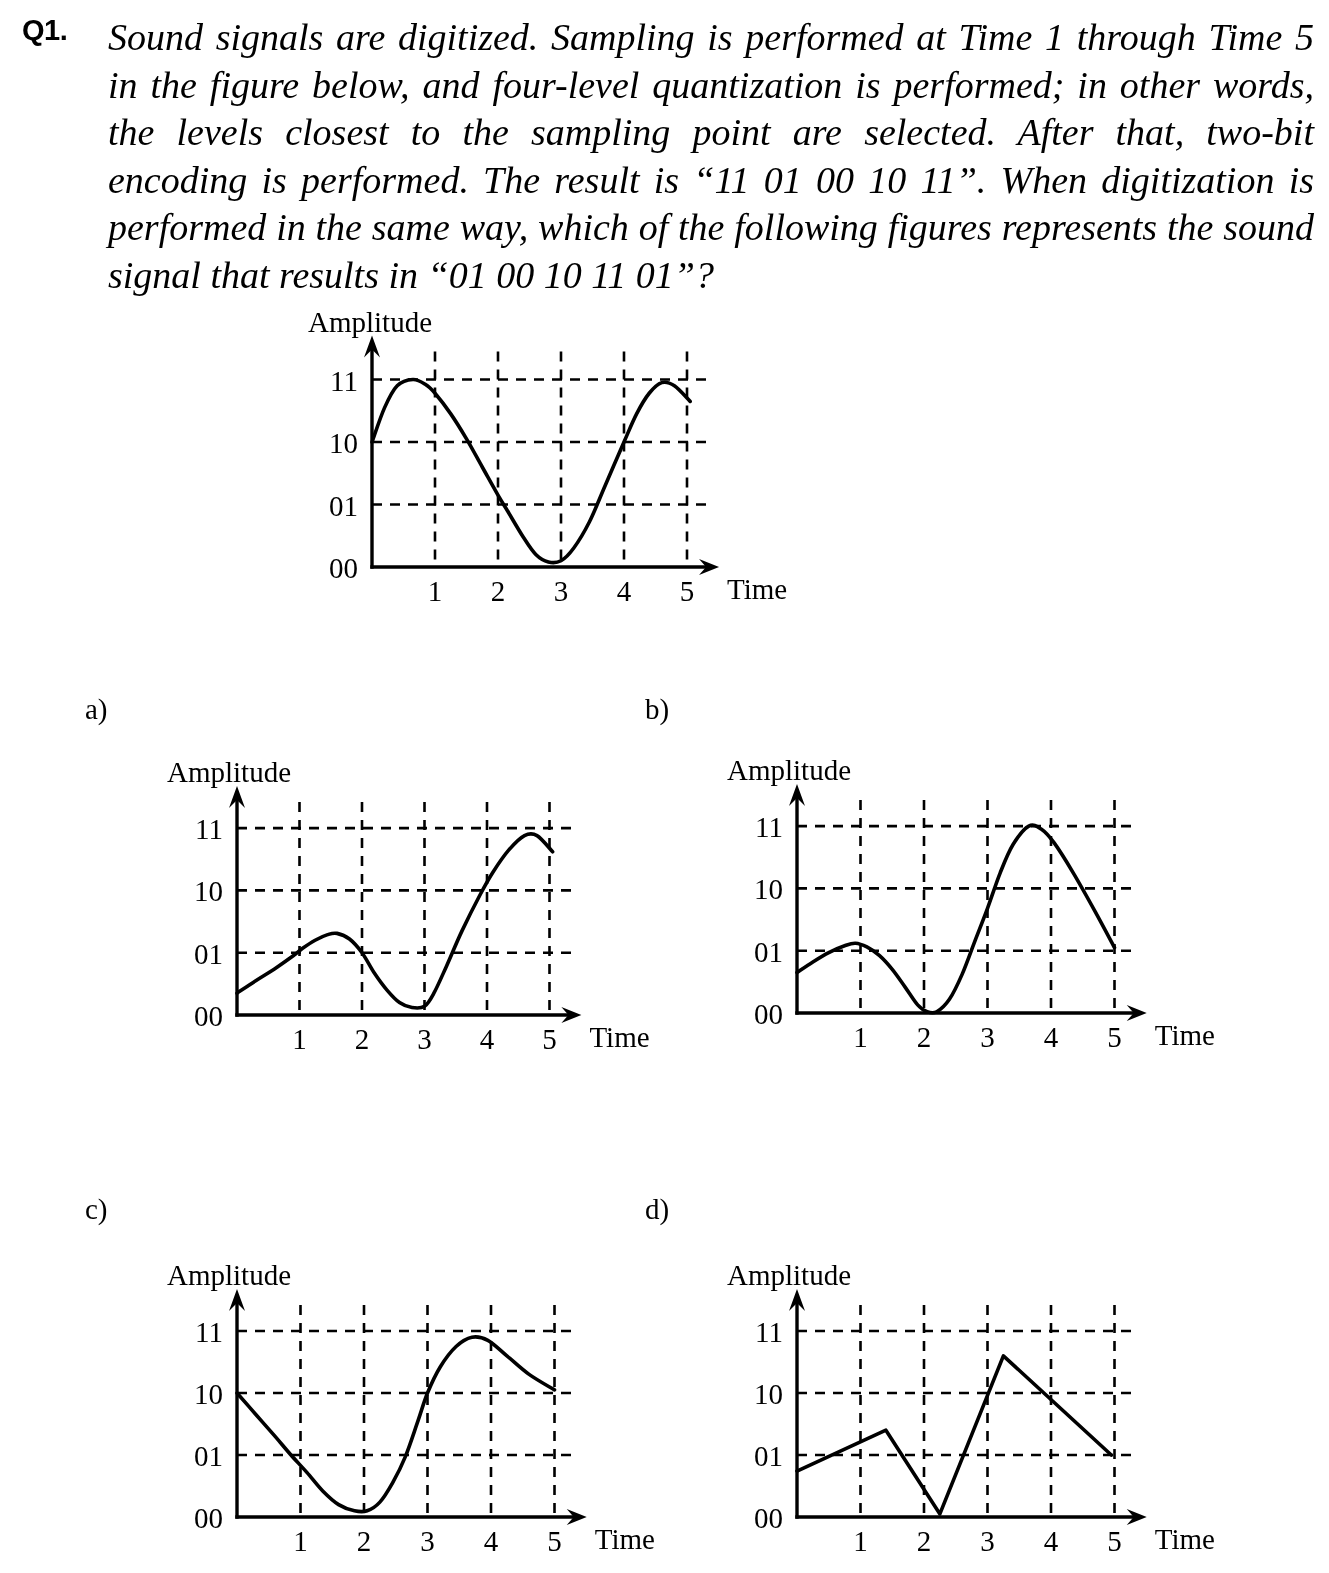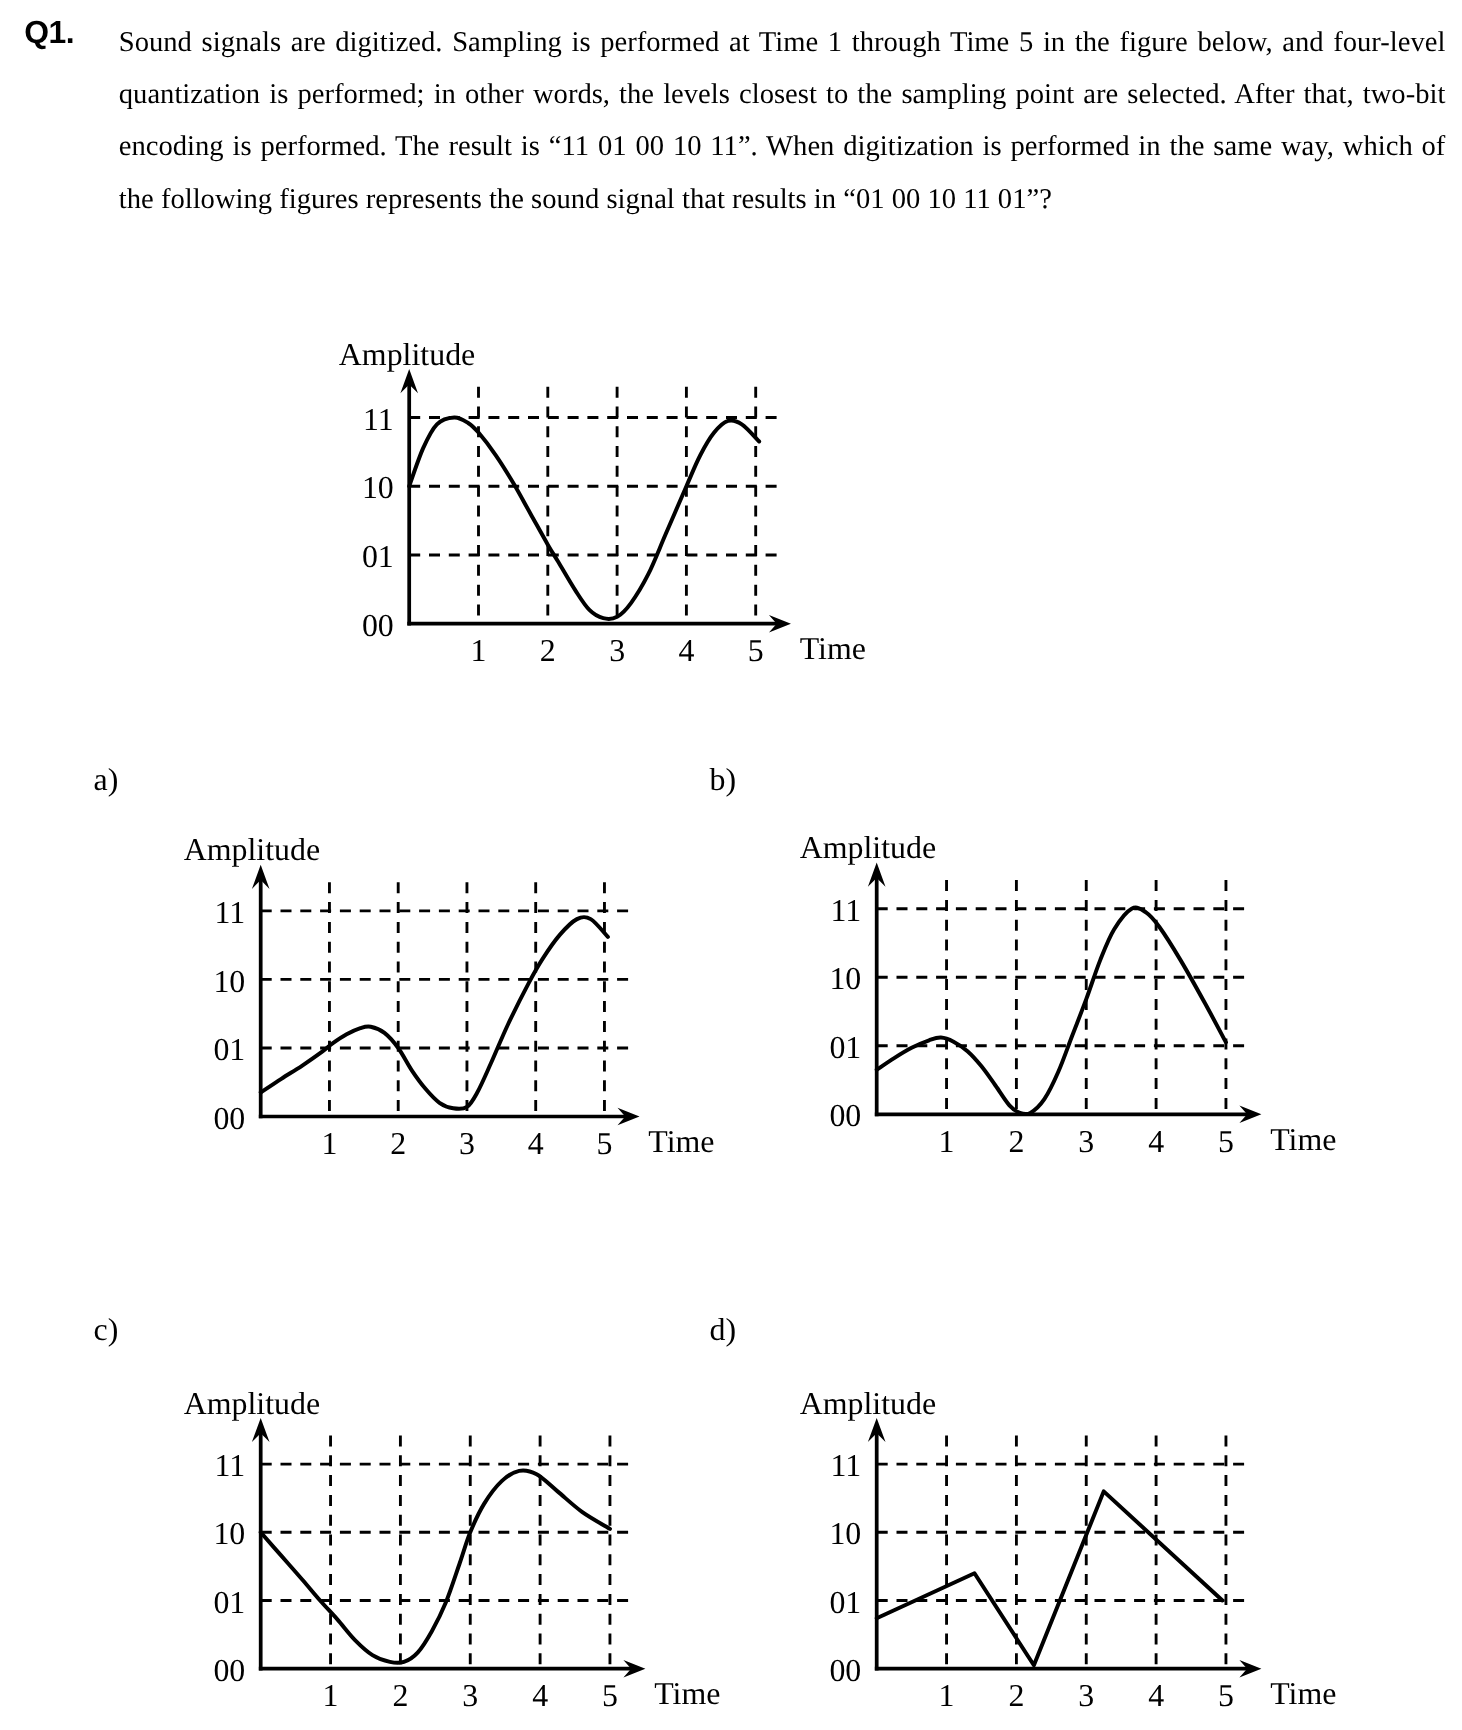--- a/index.html
+++ b/index.html
@@ -31,25 +31,26 @@
     font-family: "Liberation Sans", "DejaVu Sans", sans-serif;
     font-weight: bold;
     font-size: 29px;
     letter-spacing: -0.5px;
   }
   #question-text {
     position: absolute;
     left: 108px;
     top: 14px;
     width: 1206px;
-    font-size: 26px;
+    font-size: 38px;
     line-height: 47.5px;
     text-align: justify;
     text-justify: inter-word;
     hyphens: none;
+    font-style: italic;
   }
 
   
   .figure {
     position: absolute;
   }
   .fig-label {
     position: absolute;
     font-size: 29px;
     line-height: 1;

